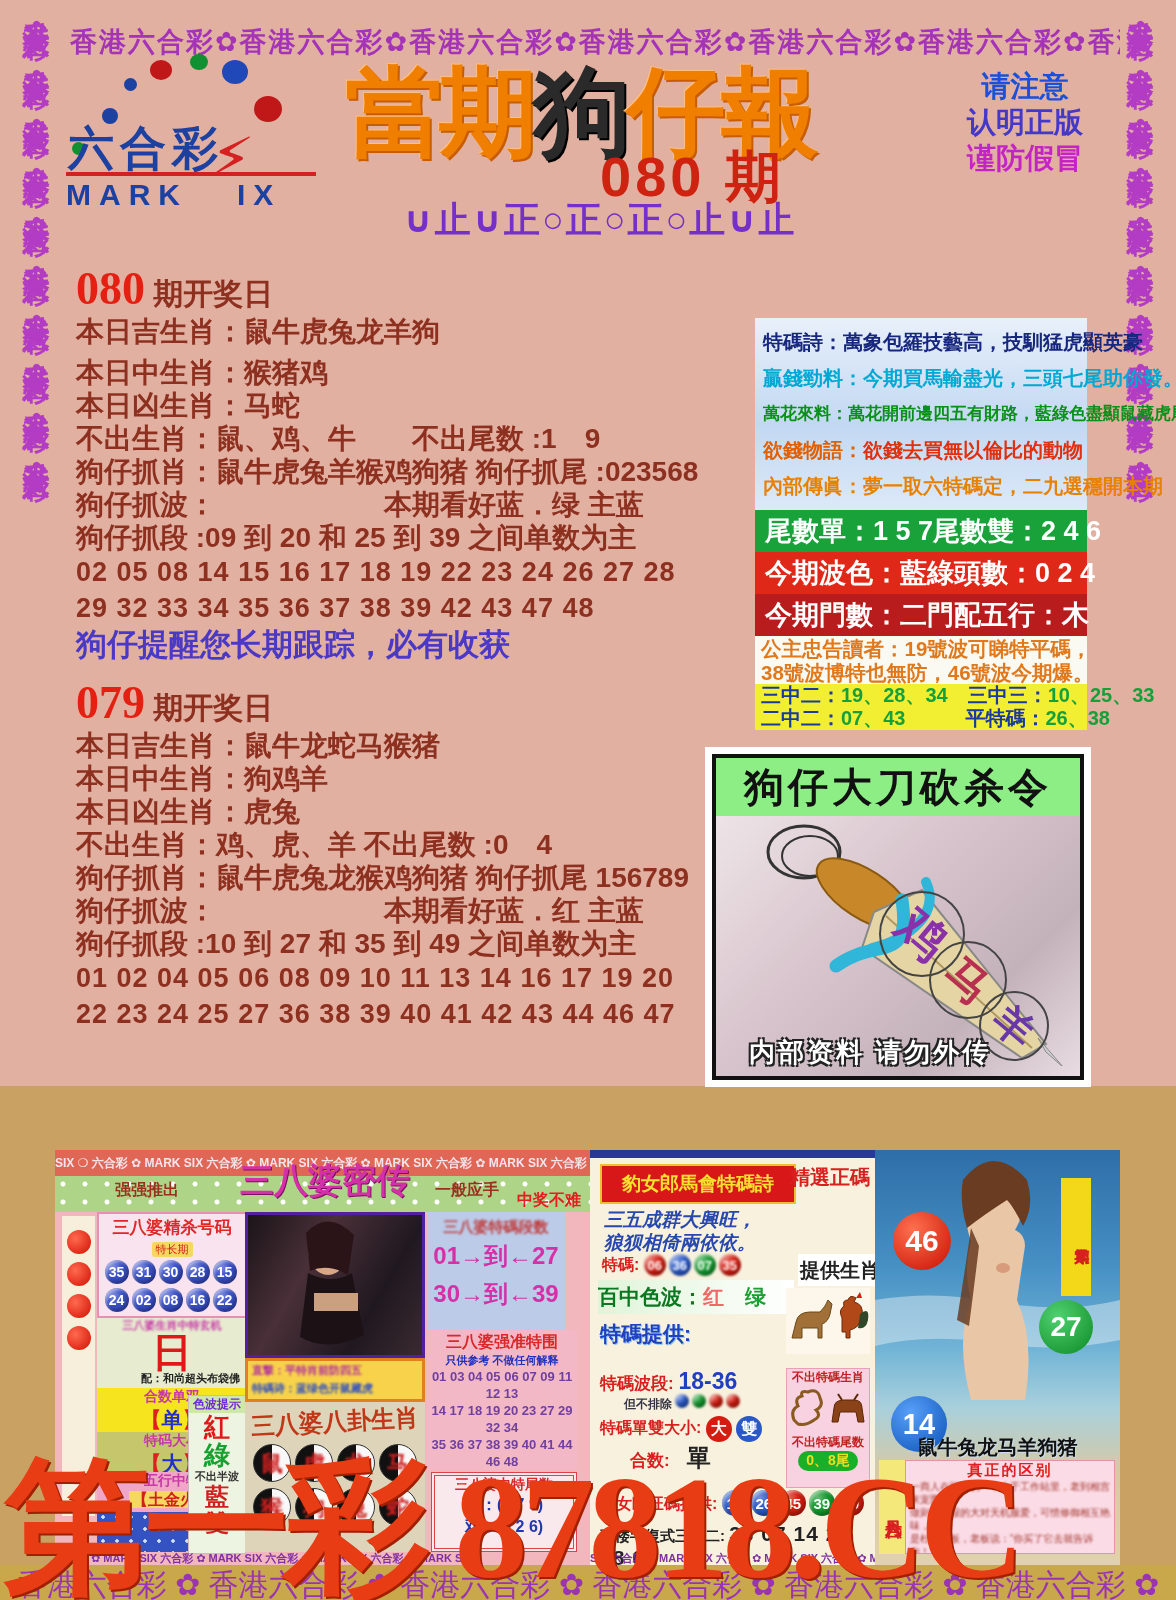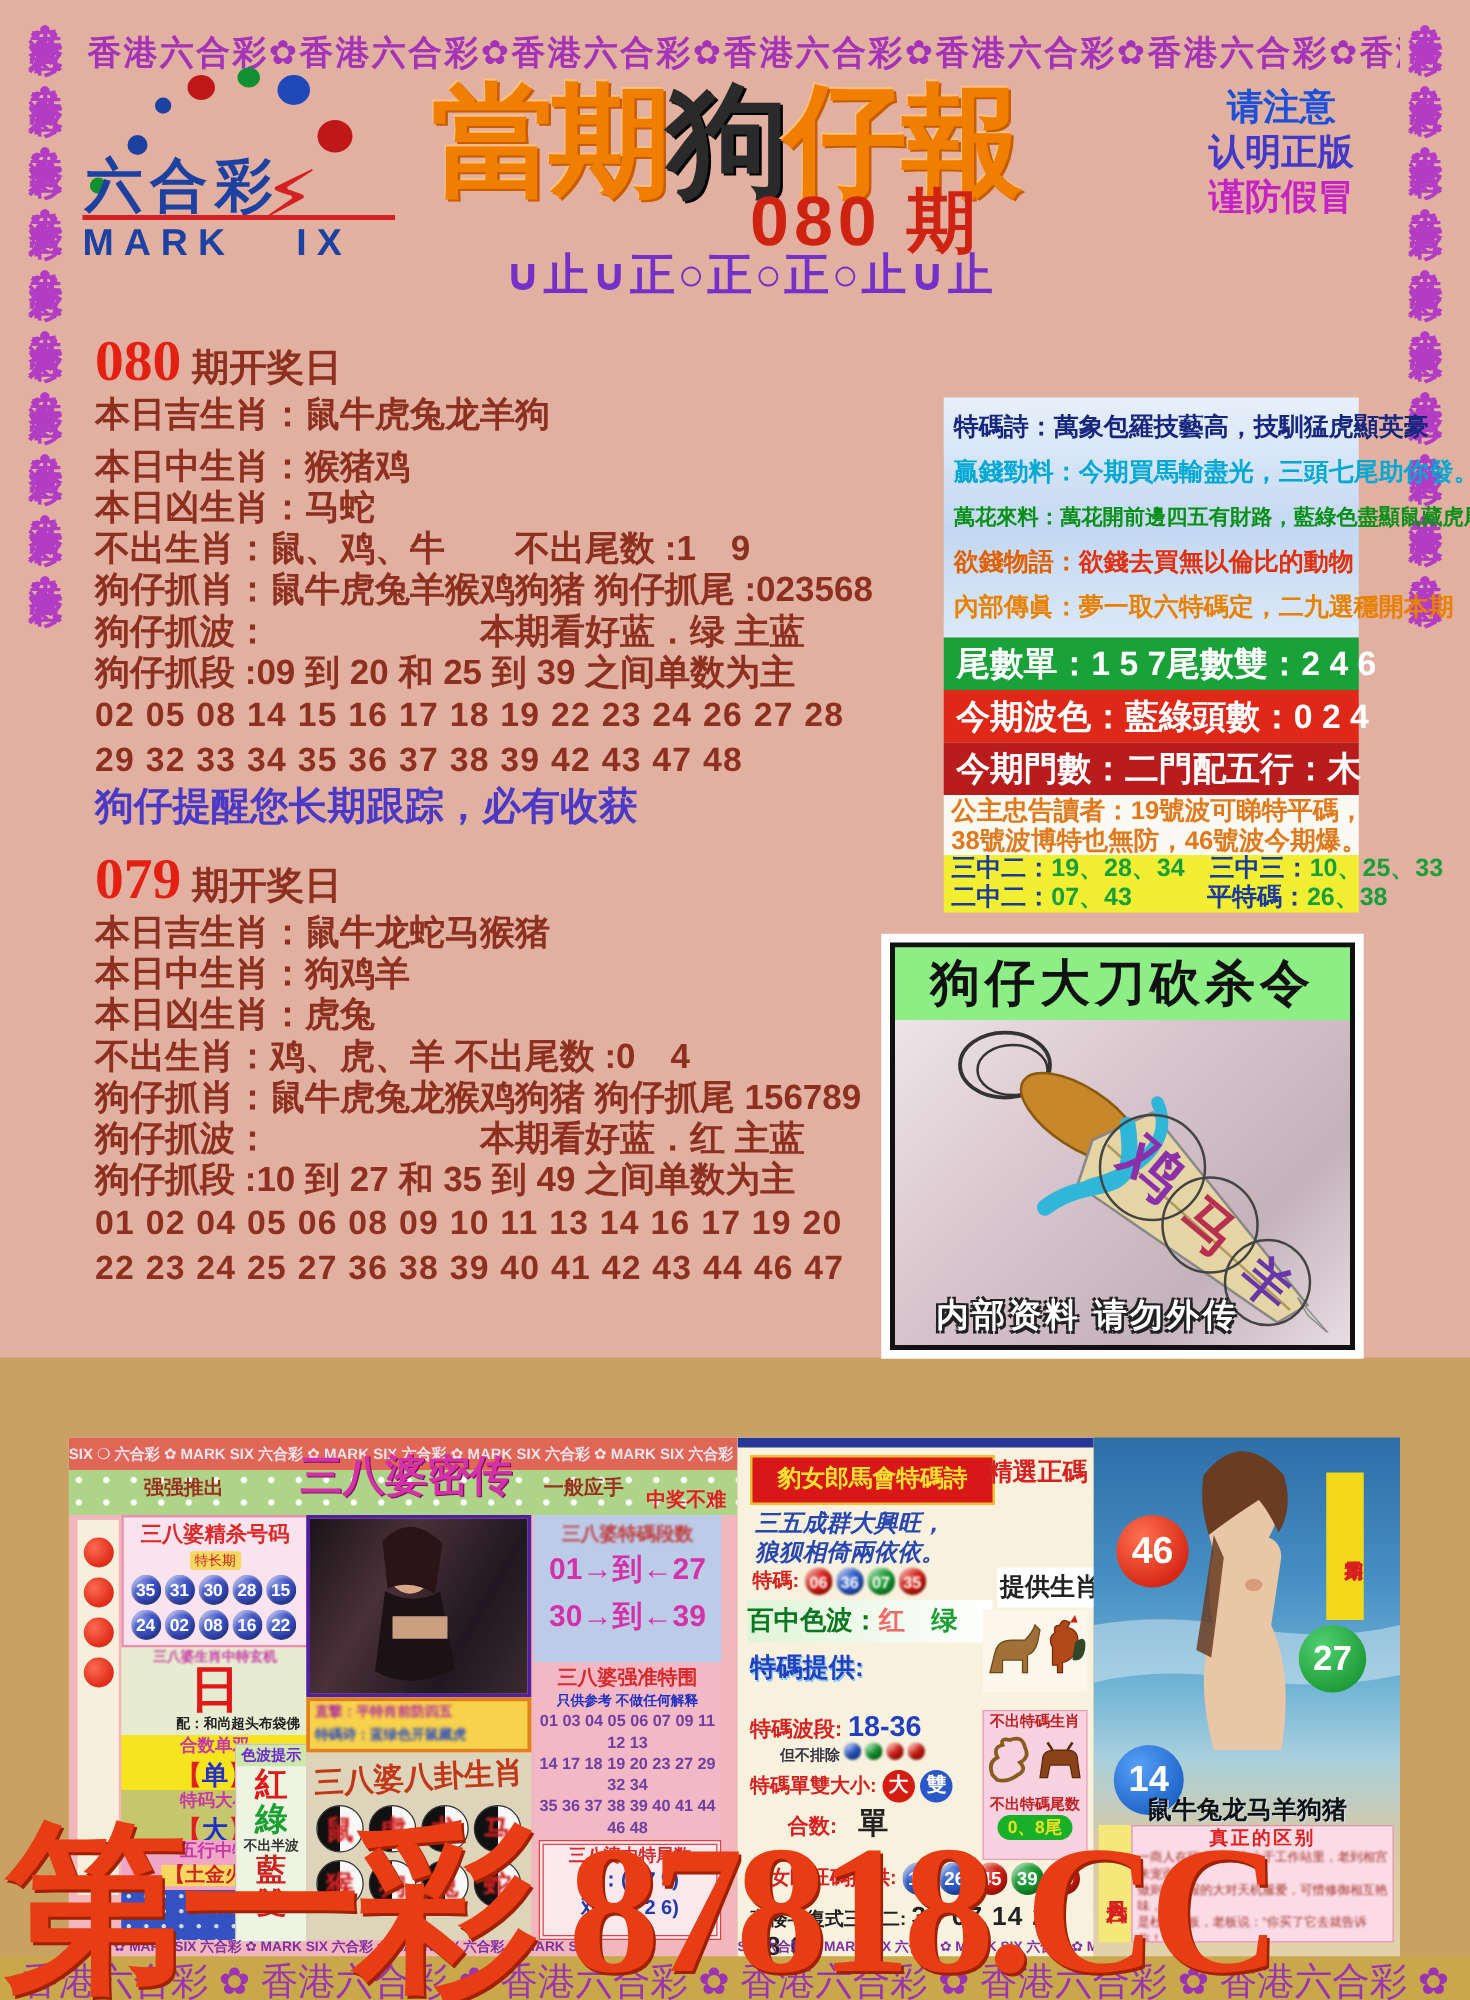--- a/index.html
+++ b/index.html
@@ -78,21 +78,21 @@
   #sebo .grn{color:#18a030;font-size:26px;font-weight:bold;line-height:28px;}
   #sebo .no{font-size:11px;color:#333;font-weight:bold;}
   #sebo .blu{color:#d02020;font-size:24px;font-weight:bold;line-height:26px;}
   #photoA{position:absolute;left:190px;top:62px;width:180px;height:146px;background:linear-gradient(120deg,#1a1418 0%,#4a3038 35%,#201820 70%,#3a2a30 100%);border:3px solid #5020a0;box-sizing:border-box;}
   #orangeBox{position:absolute;left:190px;top:208px;width:180px;height:44px;background:#f8d24a;border:3px solid #e08020;box-sizing:border-box;font-size:11px;color:#b030a0;font-weight:bold;line-height:18px;padding-left:4px;overflow:hidden;}
   #bagua{position:absolute;left:190px;top:252px;width:180px;height:150px;background:#ddd4ba;overflow:hidden;text-align:center;}
   #bagua .t{font-size:24px;font-weight:bold;color:#c03818;margin-top:4px;transform:rotate(-3deg);}
   .yyrow{display:flex;justify-content:center;gap:4px;margin-top:6px;}
   .yy{position:relative;width:36px;height:36px;border-radius:50%;background:linear-gradient(90deg,#111 50%,#f8f8f8 50%);border:1px solid #333;}
   .yy span{position:absolute;left:0;top:4px;width:100%;text-align:center;font-size:22px;font-weight:bold;color:#d02020;filter:blur(1px);}
-  #fr1{position:absolute;left:372px;top:62px;width:150px;height:118px;background:#bccbe8;overflow:hidden;text-align:center;}
+  #fr1{position:absolute;left:372px;top:62px;width:138px;height:118px;background:#bccbe8;overflow:hidden;text-align:center;}
   #fr1 .t{font-size:15px;color:#c04040;font-weight:bold;filter:blur(1px);margin-top:6px;}
   #fr1 .arrow{font-size:24px;font-weight:bold;color:#d431a8;line-height:38px;}
   #fr2{position:absolute;left:372px;top:180px;width:150px;height:140px;background:#f3b8c6;overflow:hidden;text-align:center;}
   #fr2 .t{font-size:16px;color:#d82828;font-weight:bold;margin-top:2px;}
   #fr2 .s{font-size:11px;color:#2030c0;font-weight:bold;}
   #fr2 .nums{font-size:13px;color:#7040a0;font-weight:bold;line-height:17px;}
   #fr3{position:absolute;left:376px;top:322px;width:146px;height:80px;background:#f9e9ec;border:4px double #e04048;box-sizing:border-box;text-align:center;overflow:hidden;}
   #fr3 .t{font-size:14px;color:#d82828;font-weight:bold;filter:blur(.6px);}
   #fr3 .l{font-size:16px;color:#2038b0;font-weight:bold;line-height:22px;}
   #flyer .botband{position:absolute;left:0;top:402px;width:100%;height:13px;font-size:11px;color:#8030a0;font-weight:bold;white-space:nowrap;overflow:hidden;line-height:13px;}

